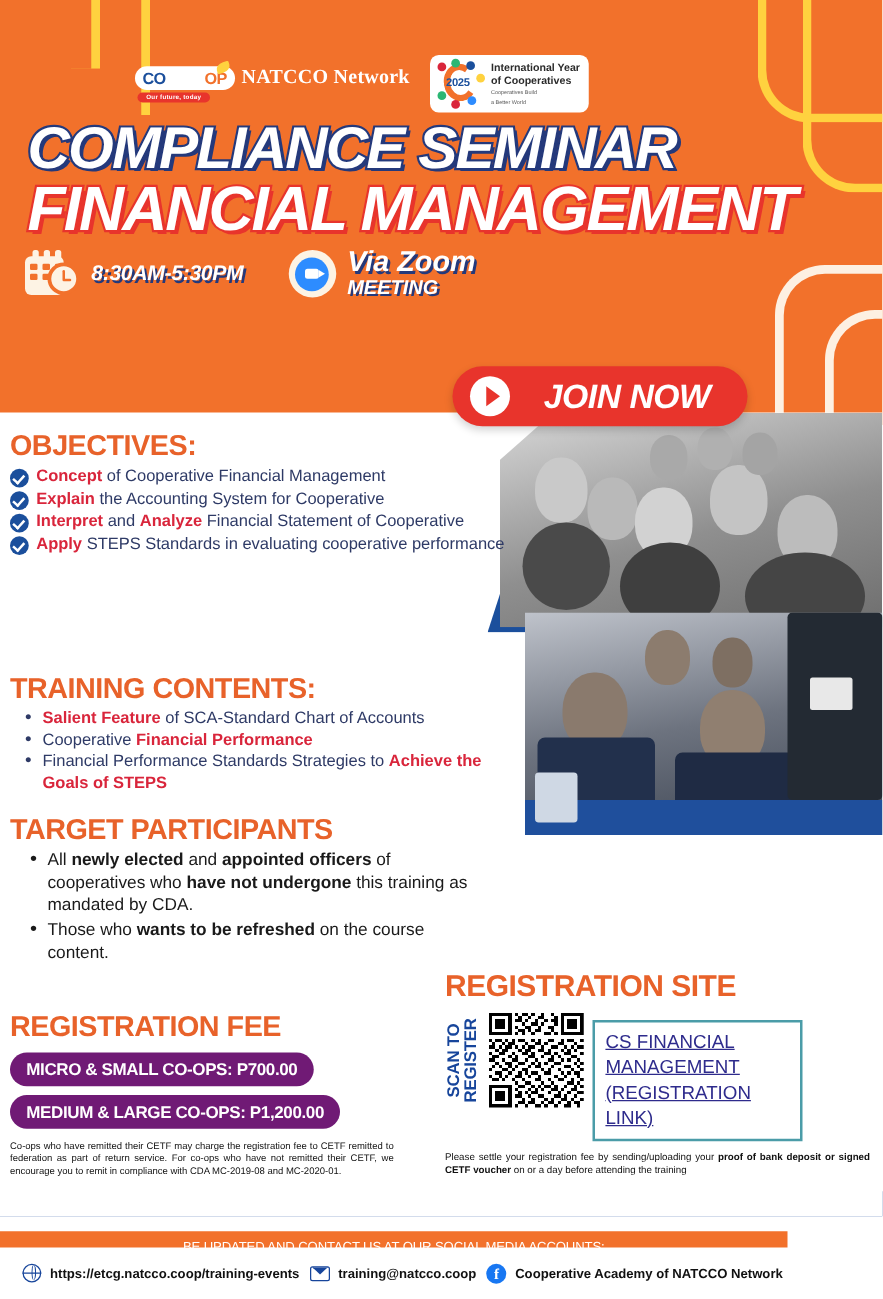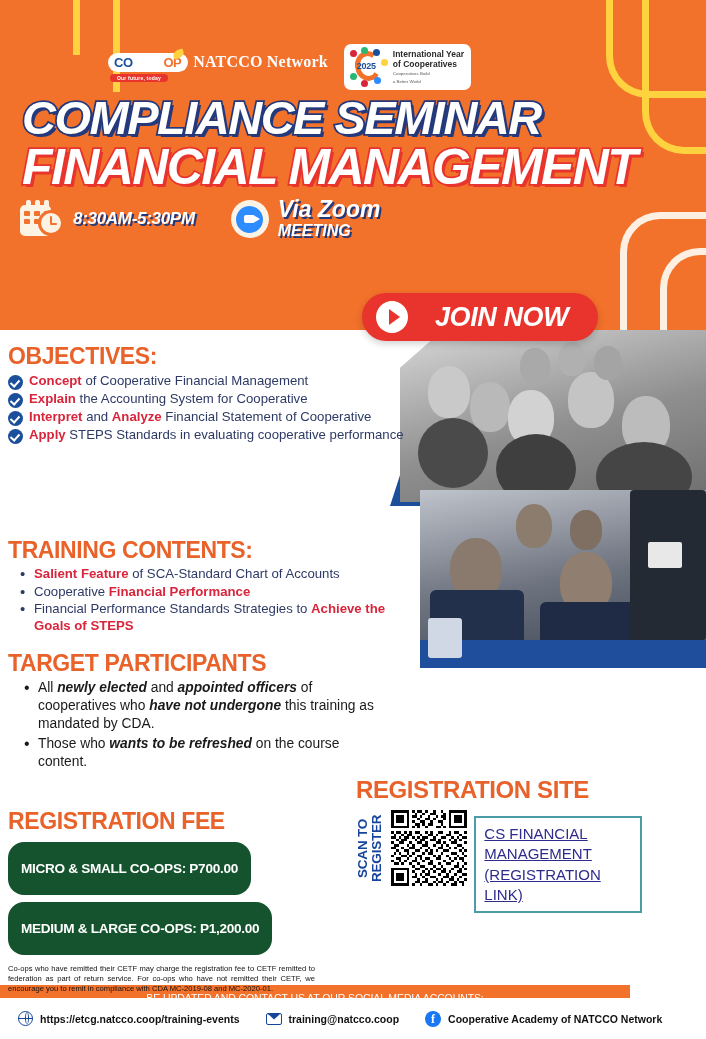--- a/index.html
+++ b/index.html
@@ -210,27 +210,27 @@
     content: "•"; position: absolute; left: -14px; top: -1px; font-size: 15px; color: #2E3A66;
   }
   .tc-item b { color: #D9253B; }
 
   .target { position: absolute; left: 8px; top: 650px; width: 370px; z-index: 5; }
   .tp-list { margin-top: 2px; padding-left: 30px; }
   .tp-item {
     font-size: 13.8px; color: #1A1A1A; line-height: 1.3; margin-bottom: 2px; position: relative;
   }
   .tp-item::before { content: "•"; position: absolute; left: -14px; top: -1px; font-size: 16px; }
-  .tp-item b { font-weight: bold; font-style: italic; }
+  .tp-item b { font-weight: bold; }
 
   
   .regfee { position: absolute; left: 8px; top: 808px; width: 330px; z-index: 5; }
   .fee-badge {
-    margin-top: 7px; background: #14532d; color: #fff; border-radius: 16px;
-    padding: 19px 13px; font-size: 13.6px; font-weight: bold; letter-spacing: -.3px;
+    margin-top: 7px; background: #701a75; color: #fff; border-radius: 16px;
+    padding: 6px 13px; font-size: 13.6px; font-weight: bold; letter-spacing: -.3px;
     display: inline-block;
   }
   .fineprint {
     margin-top: 9px; font-size: 7.6px; color: #111; line-height: 1.32;
     text-align: justify; width: 307px;
   }
 
   
   .regsite { position: absolute; left: 356px; top: 776px; width: 344px; z-index: 5; }
   .regsite .sec-head { font-size: 24px; }
@@ -259,21 +259,21 @@
     background: #17459B; color: #fff; font-size: 10px; font-weight: bold;
     display: flex; align-items: center; justify-content: center; letter-spacing: -.1px;
   }
   .foot-orange {
     position: absolute; left: 0; bottom: 29px; width: 630px; height: 25px;
     background: #F2712B; color: #fff; font-size: 10.5px;
     display: flex; align-items: center; justify-content: center; letter-spacing: -.1px;
   }
   .foot-white {
     position: absolute; left: 0; bottom: 0; width: 706px; height: 41px;
-    background: #fff; display: flex; align-items: center; gap: 26px; padding-left: 18px;
+    background: #fff; display: flex; align-items: center; gap: 8px; padding-left: 18px;
   }
   .foot-item { display: flex; align-items: center; gap: 7px; font-size: 10.5px; font-weight: bold; color: #111; }
   .ic-globe {
     width: 15px; height: 15px; border-radius: 50%; border: 1.6px solid #17459B; position: relative;
   }
   .ic-globe::before {
     content: ""; position: absolute; left: 5.5px; top: -.5px; width: 2px; height: 12px;
     border-left: 1.4px solid #17459B; border-right: 1.4px solid #17459B; border-radius: 50%;
   }
   .ic-globe::after {
@@ -692,20 +692,21 @@
               <rect x="27" y="28" width="1" height="1"></rect>
           </g>
         </svg>
       </div>
       <div class="link-box">
         <span class="link-line">CS FINANCIAL</span>
         <span class="link-line">MANAGEMENT</span>
         <span class="link-line">(REGISTRATION LINK)</span>
       </div>
     </div>
+    <div class="paynote">Please settle your registration fee by sending/uploading your <b>proof of bank deposit or signed CETF voucher</b> on or a day before attending the training</div>
   </div>
 
   <div class="foot-blue">THIS INVITATION IS FOR NATCCO MEMBERS AND THOSE WHO ARE WILLING TO BE MEMBERS ONLY</div>
   <div class="foot-orange">BE UPDATED AND CONTACT US AT OUR SOCIAL MEDIA ACCOUNTS:</div>
   <div class="foot-white">
     <div class="foot-item">
       <span class="ic-globe"></span>
       <span>https://etcg.natcco.coop/training-events</span>
     </div>
     <div class="foot-item">

